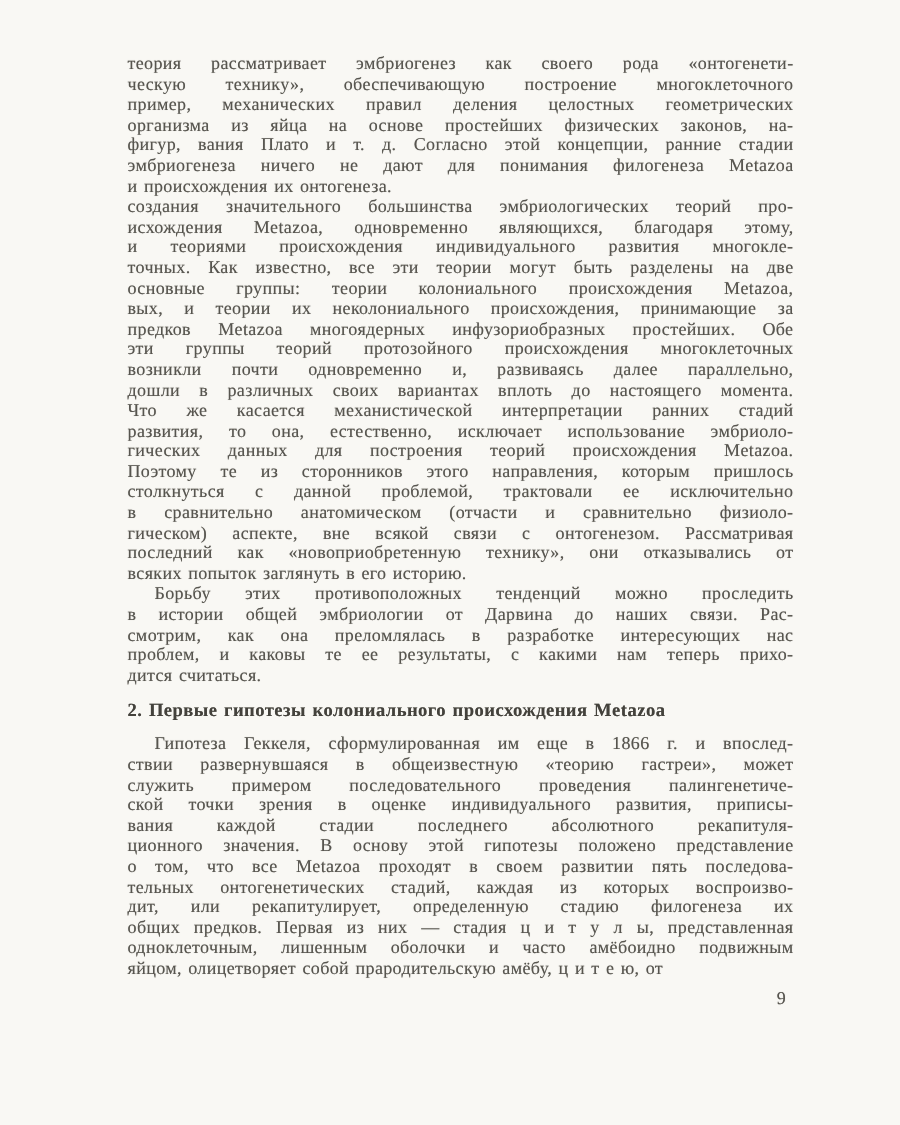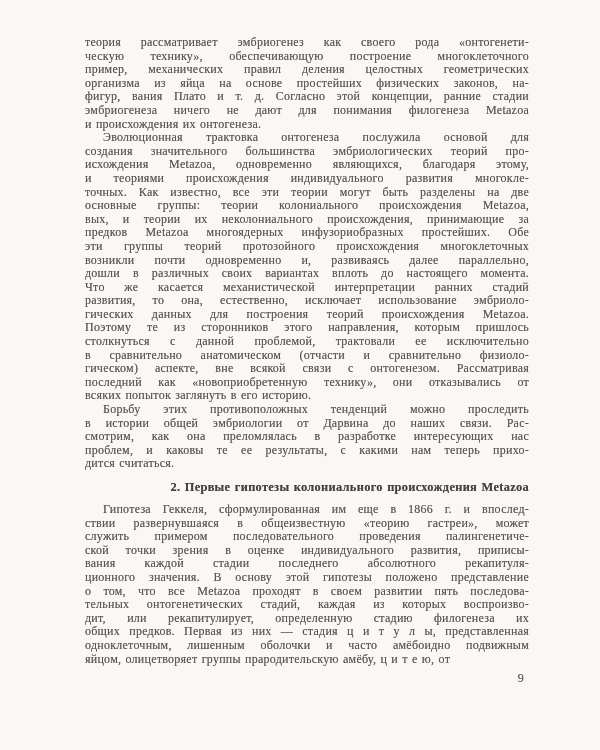--- a/index.html
+++ b/index.html
@@ -38,21 +38,21 @@
   }
   .line.last {
     text-align-last: left;
   }
   .paragraph.indent .line.first {
     padding-left: 18px;
   }
   .heading {
     font-weight: bold;
     color: var(--heading-color);
-    text-align: right;
+    text-align: left;
     font-size: 12.4px;
     letter-spacing: 0.3px;
     margin-top: 9px;
     margin-bottom: 9px;
     line-height: 14px;
     text-shadow: 0 0 0.4px rgba(68,66,60,0.6);
   }
   .page-number {
     text-align: right;
     padding-right: 5px;
@@ -70,21 +70,20 @@
         <div class="paragraph">
           <div class="line first">теория рассматривает эмбриогенез как своего рода «онтогенети-</div>
           <div class="line">ческую технику», обеспечивающую построение многоклеточного</div>
           <div class="line">пример, механических правил деления целостных геометрических</div>
           <div class="line">организма из яйца на основе простейших физических законов, на-</div>
           <div class="line">фигур, вания Плато и т. д. Согласно этой концепции, ранние стадии</div>
           <div class="line">эмбриогенеза ничего не дают для понимания филогенеза Metazoa</div>
           <div class="line last">и происхождения их онтогенеза.</div>
         </div>
         <div class="paragraph indent">
-          <div class="line first">Эволюционная трактовка онтогенеза послужила основой для</div>
           <div class="line">создания значительного большинства эмбриологических теорий про-</div>
           <div class="line">исхождения Metazoa, одновременно являющихся, благодаря этому,</div>
           <div class="line">и теориями происхождения индивидуального развития многокле-</div>
           <div class="line">точных. Как известно, все эти теории могут быть разделены на две</div>
           <div class="line">основные группы: теории колониального происхождения Metazoa,</div>
           <div class="line">вых, и теории их неколониального происхождения, принимающие за</div>
           <div class="line">предков Metazoa многоядерных инфузориобразных простейших. Обе</div>
           <div class="line">эти группы теорий протозойного происхождения многоклеточных</div>
           <div class="line">возникли почти одновременно и, развиваясь далее параллельно,</div>
           <div class="line">дошли в различных своих вариантах вплоть до настоящего момента.</div>
@@ -111,18 +110,18 @@
           <div class="line">ствии развернувшаяся в общеизвестную «теорию гастреи», может</div>
           <div class="line">служить примером последовательного проведения палингенетиче-</div>
           <div class="line">ской точки зрения в оценке индивидуального развития, приписы-</div>
           <div class="line">вания каждой стадии последнего абсолютного рекапитуля-</div>
           <div class="line">ционного значения. В основу этой гипотезы положено представление</div>
           <div class="line">о том, что все Metazoa проходят в своем развитии пять последова-</div>
           <div class="line">тельных онтогенетических стадий, каждая из которых воспроизво-</div>
           <div class="line">дит, или рекапитулирует, определенную стадию филогенеза их</div>
           <div class="line">общих предков. Первая из них — стадия ц и т у л ы, представленная</div>
           <div class="line">одноклеточным, лишенным оболочки и часто амёбоидно подвижным</div>
-          <div class="line last">яйцом, олицетворяет группы прародительскую амёбу, ц и т е ю, от</div>
+          <div class="line last">яйцом, олицетворяет собой прародительскую амёбу, ц и т е ю, от</div>
         </div>
       </div>
     <div class="page-number">9</div>
   </div>
 </div>
 
 </body></html>

